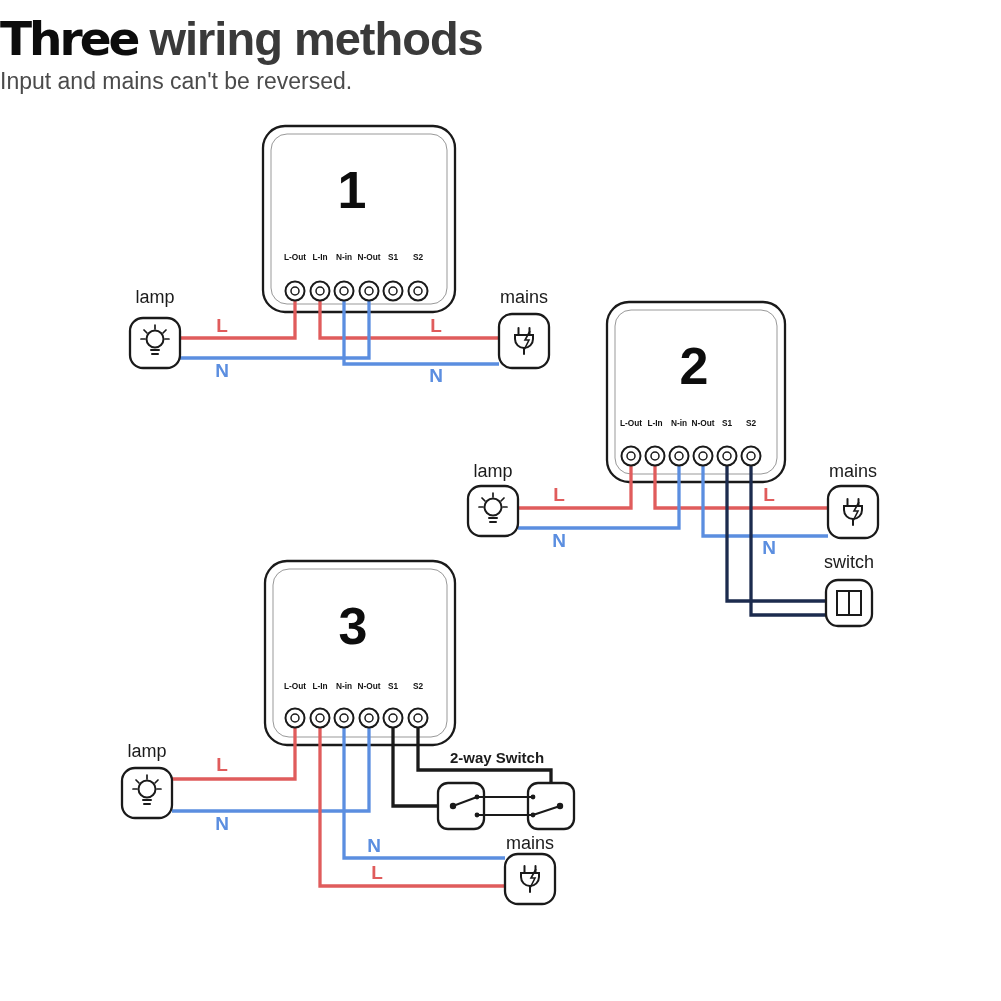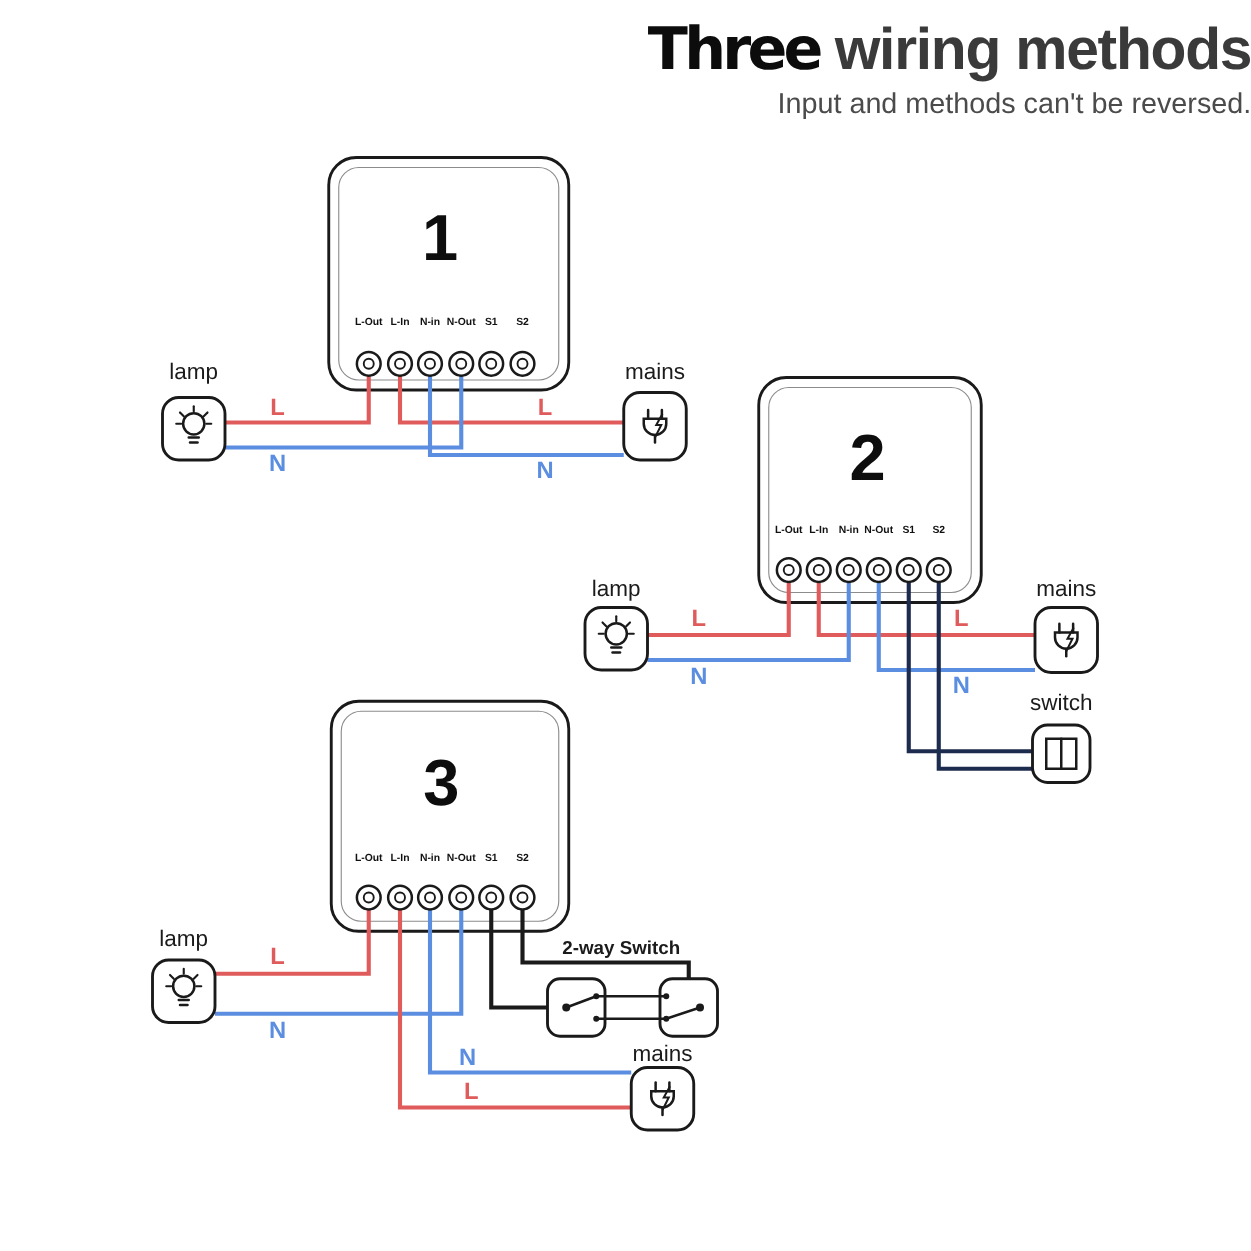--- a/index.html
+++ b/index.html
@@ -1,20 +1,20 @@
 <!DOCTYPE html>
 <html><head>
 <meta charset="utf-8">
 <style>
   * { margin:0; padding:0; box-sizing:border-box; }
   html,body { background:#ffffff; }
   body { font-family:"Liberation Sans", sans-serif; }
   .page { position:relative; width:1001px; height:1001px; background:#fff; overflow:hidden; }
 
-  .hdr { position:absolute; top:14px; left:0; width:100%; text-align:right; }
+  .hdr { position:absolute; top:14px; left:0; width:100%; text-align:left; }
   .hdr h1 { font-size:47px; font-weight:700; color:#3a3a3a; letter-spacing:-1px; line-height:1.05; }
   .t-bold { font-weight:900; color:#0c0c0c; letter-spacing:-3px; margin-right:12px; font-family:"DejaVu Sans", sans-serif; }
   .subtitle { margin-top:5px; font-size:23px; color:#4b4b4b; }
 
   svg.diagram { position:absolute; top:0; left:0; }
 
   .outline   { fill:#fff; stroke:#1a1a1a; stroke-width:2.3; }
   .inner-line{ fill:none; stroke:#1a1a1a; stroke-width:0.9; opacity:0.5; }
   .wire      { fill:none; stroke-width:3.3; }
   .term-outer{ fill:#fff; stroke:#1a1a1a; stroke-width:2; }
@@ -31,21 +31,21 @@
   .dot   { fill:#1a1a1a; }
   .lever { stroke:#1a1a1a; stroke-width:2; fill:none; }
 </style>
 </head>
 <body>
 
 <div class="page">
 
   <div class="hdr">
     <h1><span class="t-bold">Three</span><span>wiring methods</span></h1>
-    <div class="subtitle">Input and methods can't be reversed.</div>
+    <div class="subtitle">Input and mains can't be reversed.</div>
   </div>
 
   <svg class="diagram" width="1001" height="1001" viewBox="0 0 1001 1001">
     <defs>
       <g id="term">
         <circle r="9.5" class="term-outer"></circle>
         <circle r="4" class="term-inner"></circle>
       </g>
       <g id="bulb">
         <circle cx="0" cy="-4" r="8.5" class="icon-stroke"></circle>

